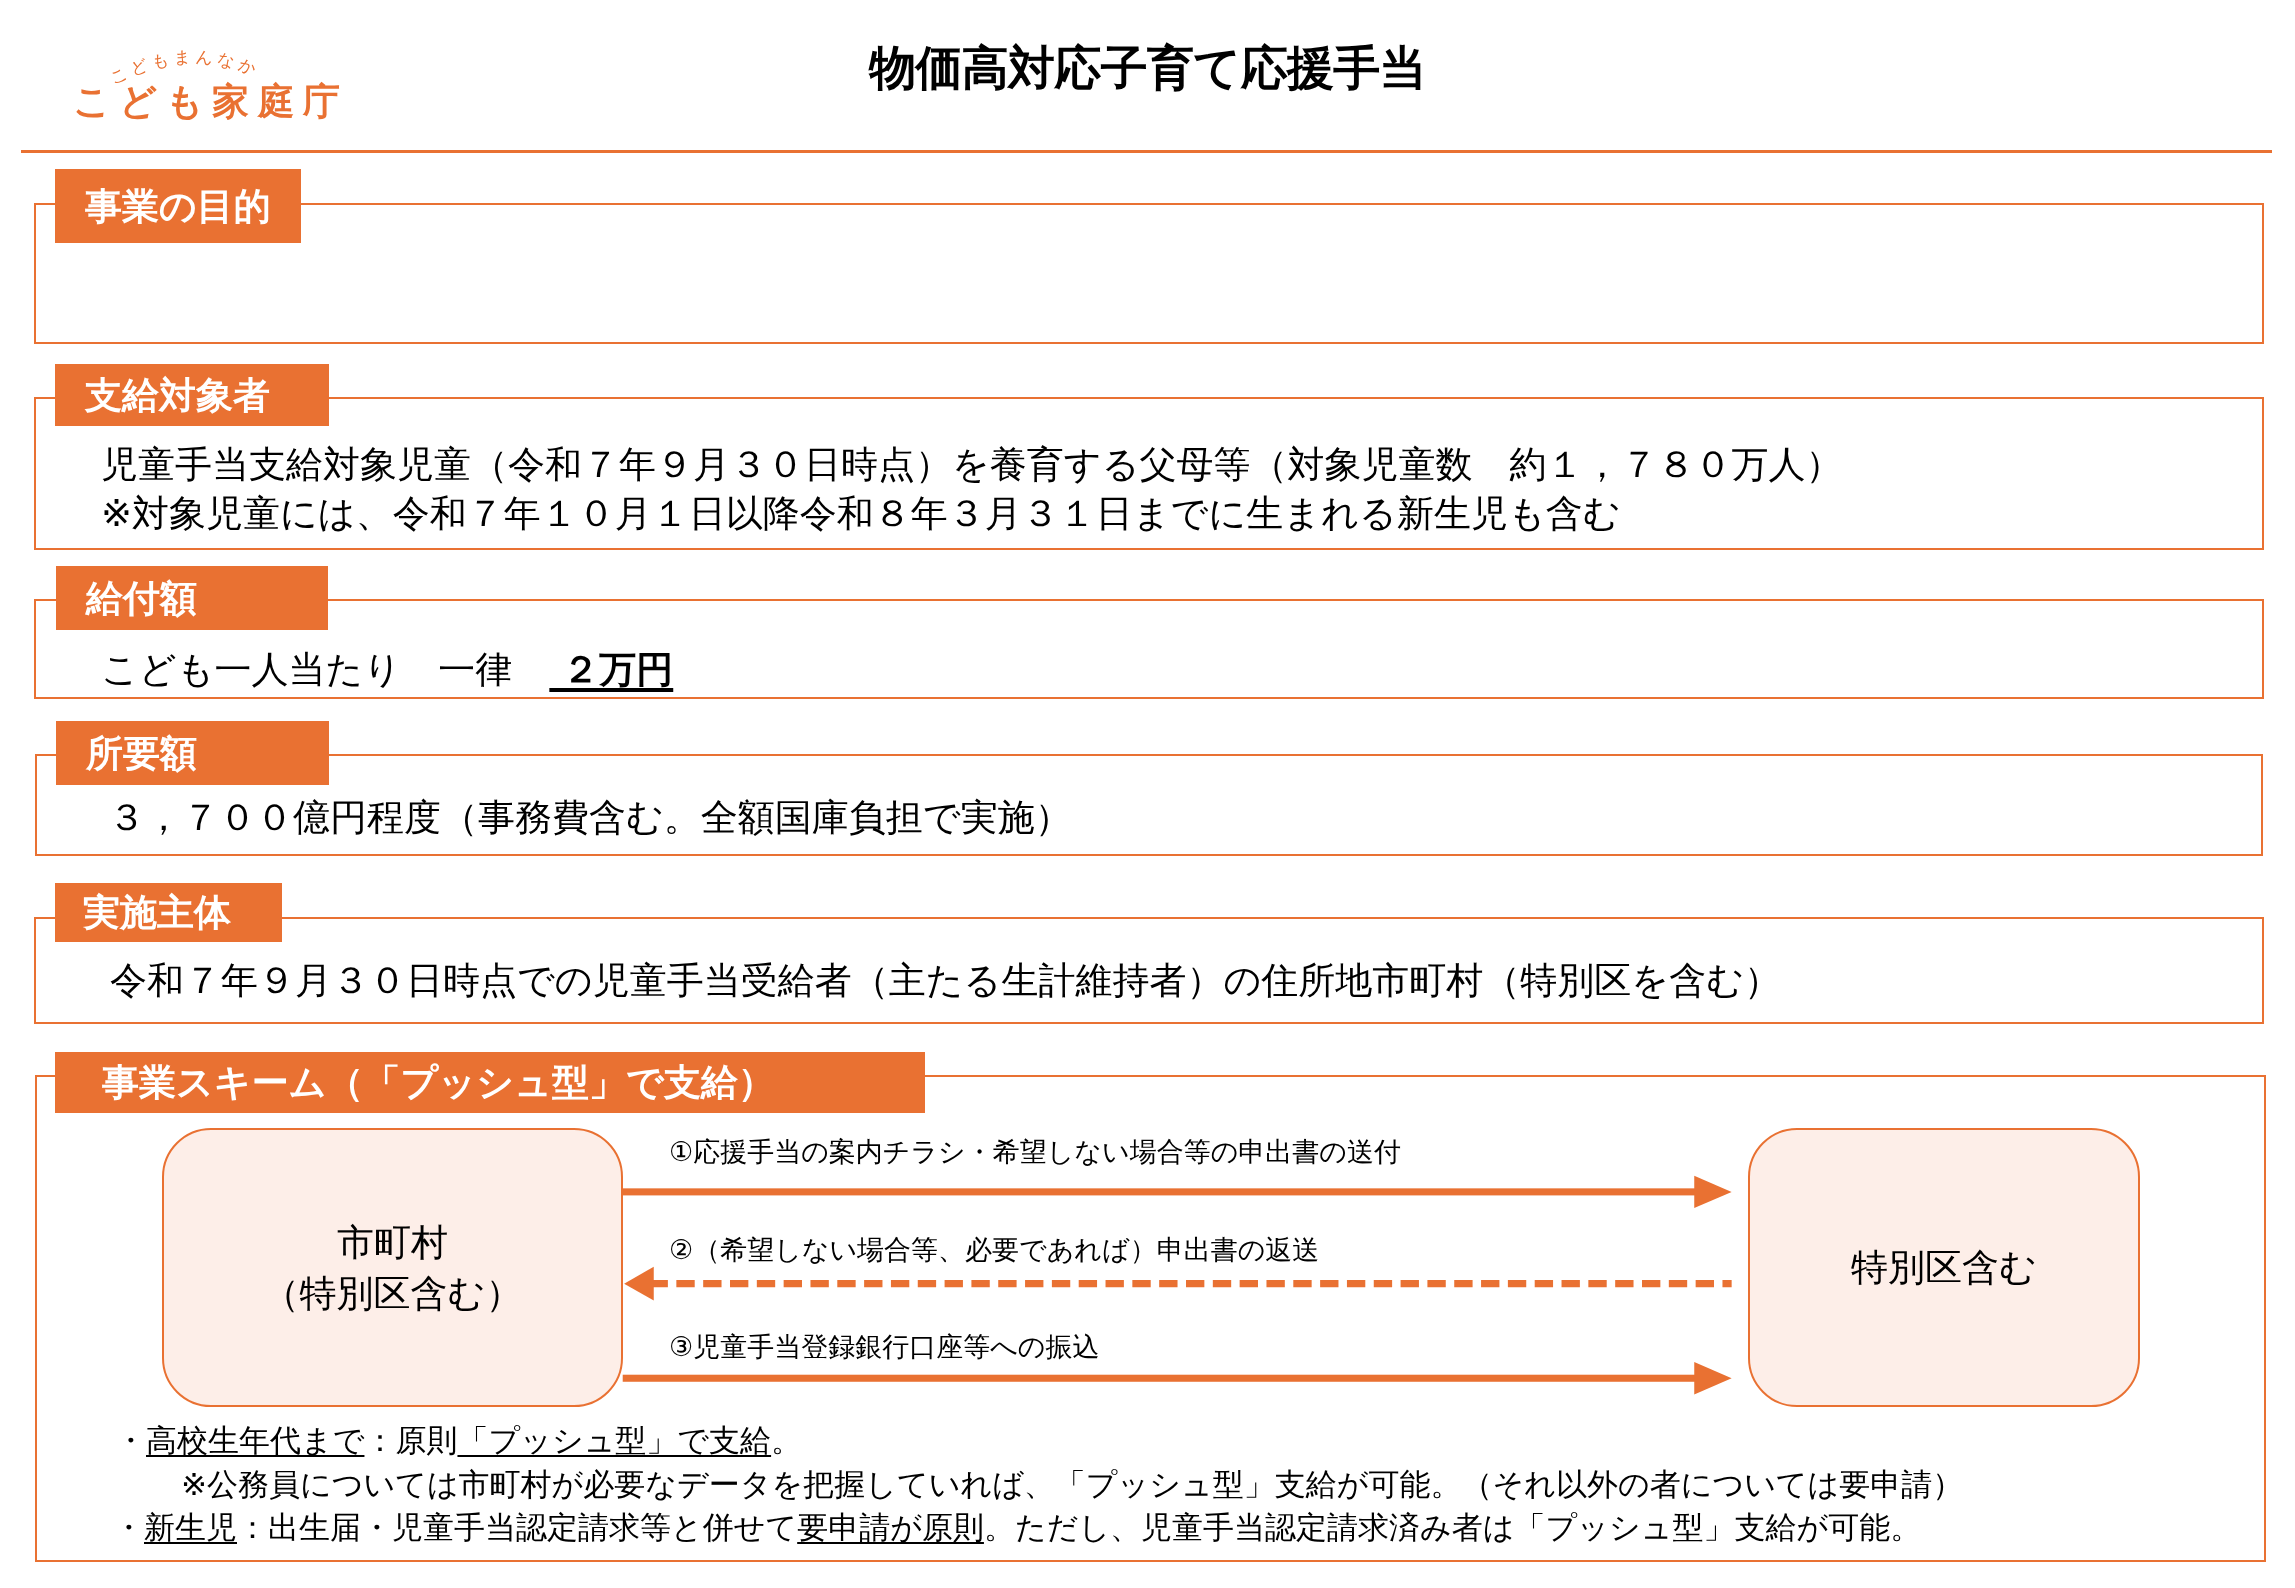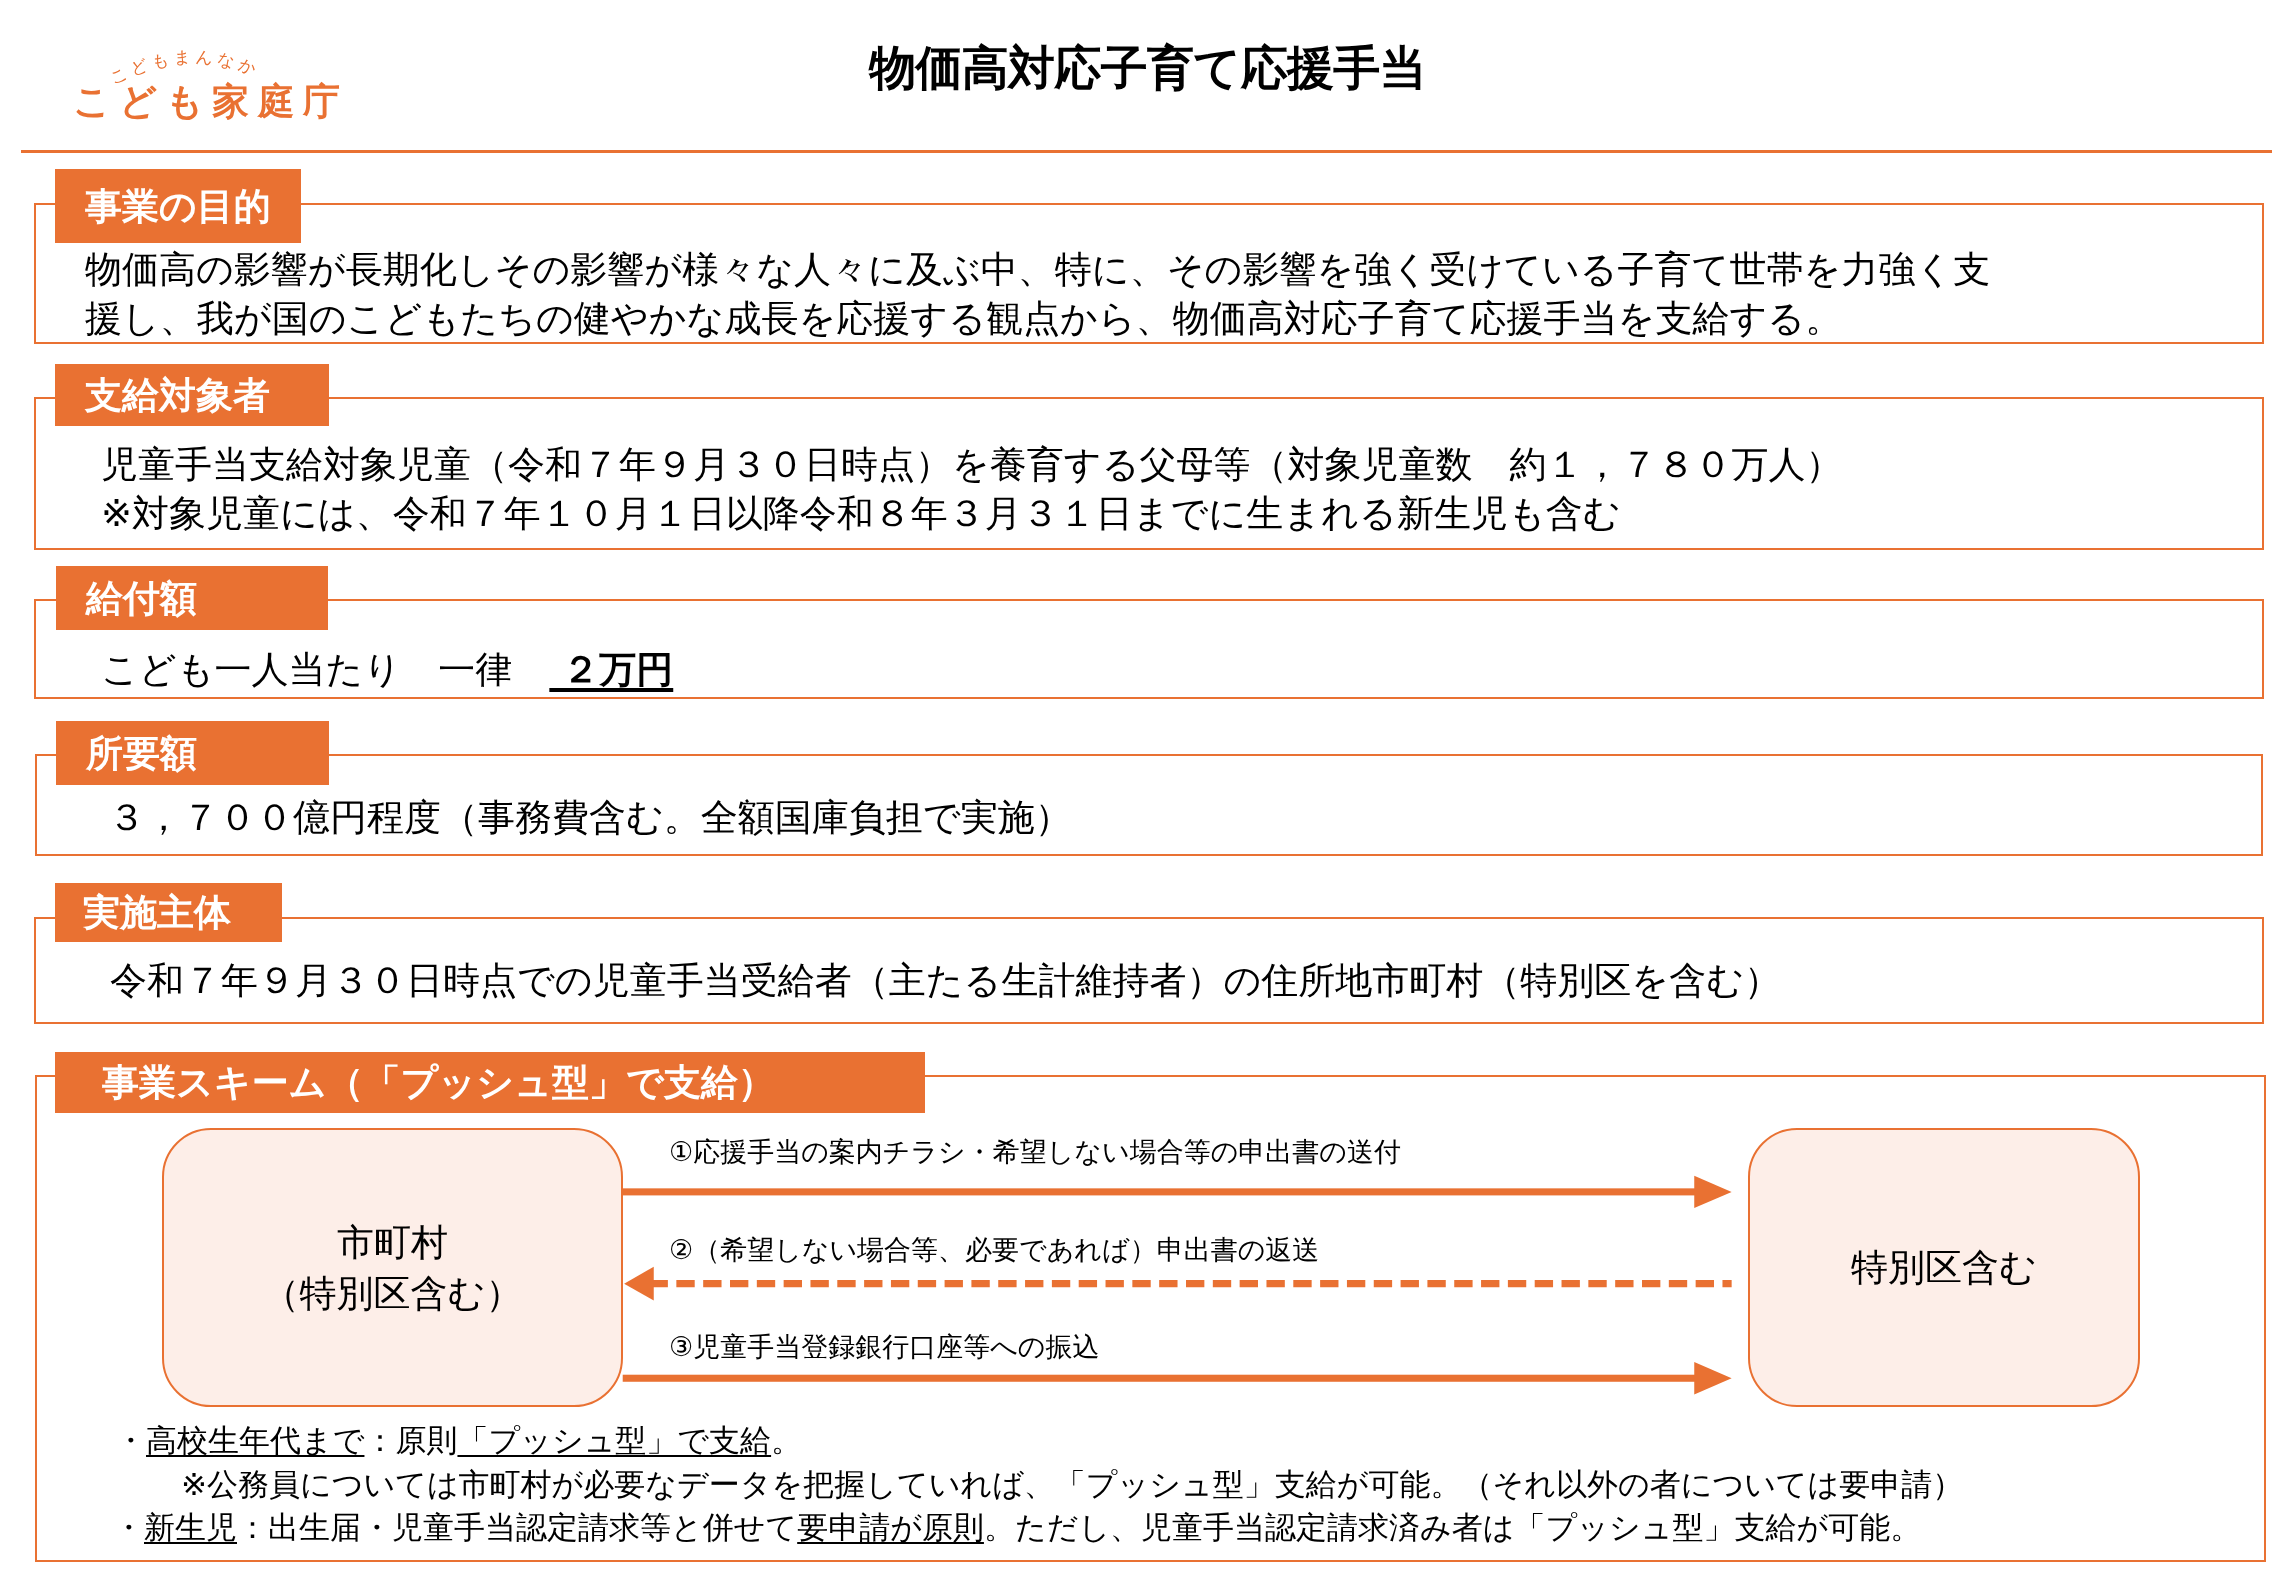--- a/index.html
+++ b/index.html
@@ -51,22 +51,20 @@
       <textPath href="#arcpath">こどもまんなか</textPath>
     </text>
   </svg>
 </div>
 <div class="abs logo-main">こども家庭庁</div>
 
 <div class="abs title">物価高対応子育て応援手当</div>
 <div class="abs header-rule"></div>
 
 <div class="abs section-box" style="left:34px;top:203px;width:2230px;height:141px;">
-  <div class="abs body-text" style="left:49px;top:40px;">物価高の影響が長期化しその影響が様々な人々に及ぶ中、特に、その影響を強く受けている子育て世帯を力強く支</div>
-  <div class="abs body-text" style="left:49px;top:89px;">援し、我が国のこどもたちの健やかな成長を応援する観点から、物価高対応子育て応援手当を支給する。</div>
 </div>
 <div class="abs section-label" style="left:55px;top:169px;width:246px;height:74px;">事業の目的</div>
 
 <div class="abs section-box" style="left:34px;top:397px;width:2230px;height:153px;">
   <div class="abs body-text" style="left:65px;top:41px;">児童手当支給対象児童（令和７年９月３０日時点）を養育する父母等（対象児童数　約１，７８０万人）</div>
   <div class="abs body-text" style="left:65px;top:90px;">※対象児童には、令和７年１０月１日以降令和８年３月３１日までに生まれる新生児も含む</div>
 </div>
 <div class="abs section-label" style="left:55px;top:364px;width:274px;height:62px;">支給対象者</div>
 
 <div class="abs section-box" style="left:34px;top:599px;width:2230px;height:100px;">

